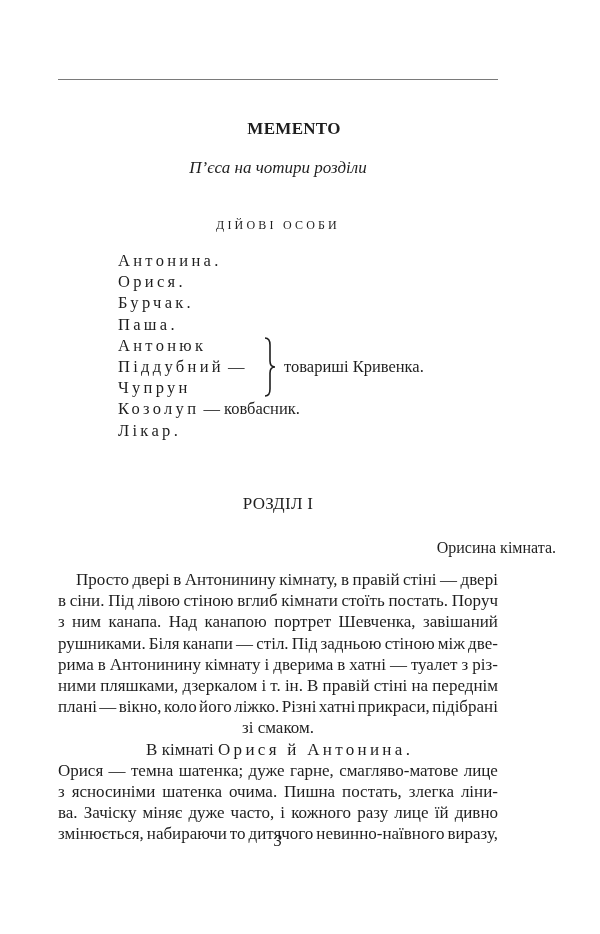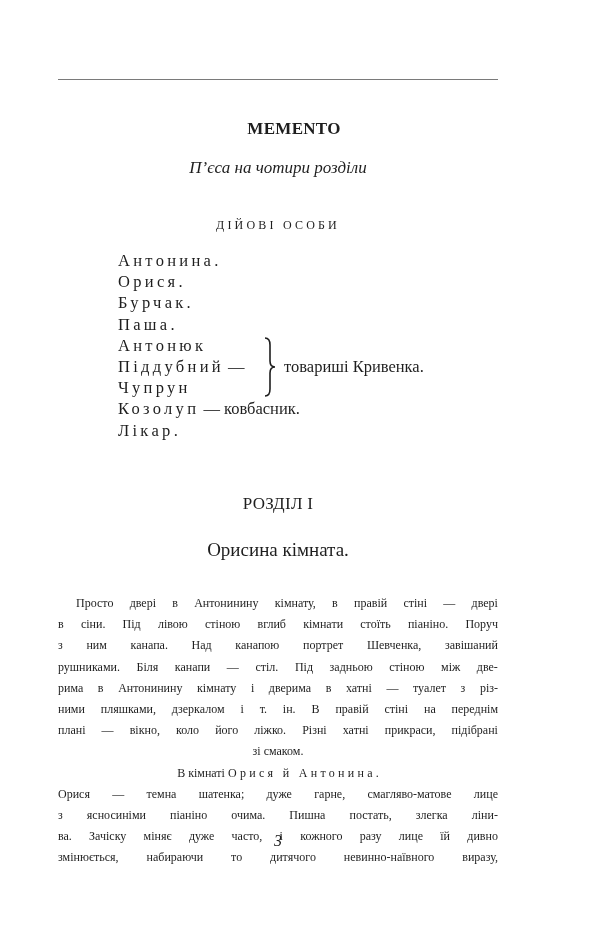--- a/index.html
+++ b/index.html
@@ -34,26 +34,26 @@
       position: absolute; left: 146px; top: 2px; width: 12px; height: 60px;
     }
     .brace-label {
       position: absolute; left: 166px; top: 21px; white-space: nowrap;
     }
     .chapter {
       position: absolute; left: 0; width: 556px; top: 494px; text-align: center;
       font-size: 17px; letter-spacing: 0.3px;
     }
     .setting {
-      position: absolute; left: 0; width: 556px; top: 539px; text-align: center;
-      font-size: 19px;
+      position: absolute; left: 0; width: 556px; top: 539px; text-align: right;
+      font-size: 16px;
     }
     .body {
-      position: absolute; left: 58px; width: 440px; top: 593px;
-      font-size: 12px; line-height: 21.2px;
+      position: absolute; left: 58px; width: 440px; top: 569px;
+      font-size: 17px; line-height: 21.2px;
     }
     .bline { display: flex; justify-content: space-between; white-space: nowrap; height: 21.2px; }
     .bline.indent { padding-left: 18px; }
     .bline.center { justify-content: center; }
     .bline span.w { display: inline-block; }
     .page-number {
       position: absolute; left: 0; width: 556px; top: 832px; text-align: center;
       font-style: italic; font-size: 16px;
     }
   </style>
@@ -123,21 +123,21 @@
     </div>
   <div class="bline">
       <span class="w">в</span>
       <span class="w">сіни.</span>
       <span class="w">Під</span>
       <span class="w">лівою</span>
       <span class="w">стіною</span>
       <span class="w">вглиб</span>
       <span class="w">кімнати</span>
       <span class="w">стоїть</span>
-      <span class="w">піаніно.</span>
+      <span class="w">постать.</span>
       <span class="w">Поруч</span>
     </div>
   <div class="bline">
       <span class="w">з</span>
       <span class="w">ним</span>
       <span class="w">канапа.</span>
       <span class="w">Над</span>
       <span class="w">канапою</span>
       <span class="w">портрет</span>
       <span class="w">Шевченка,</span>
@@ -210,21 +210,21 @@
       <span class="w">темна</span>
       <span class="w">шатенка;</span>
       <span class="w">дуже</span>
       <span class="w">гарне,</span>
       <span class="w">смагляво-матове</span>
       <span class="w">лице</span>
     </div>
   <div class="bline">
       <span class="w">з</span>
       <span class="w">ясносиніми</span>
-      <span class="w">піаніно</span>
+      <span class="w">шатенка</span>
       <span class="w">очима.</span>
       <span class="w">Пишна</span>
       <span class="w">постать,</span>
       <span class="w">злегка</span>
       <span class="w">ліни-</span>
     </div>
   <div class="bline">
       <span class="w">ва.</span>
       <span class="w">Зачіску</span>
       <span class="w">міняє</span>

